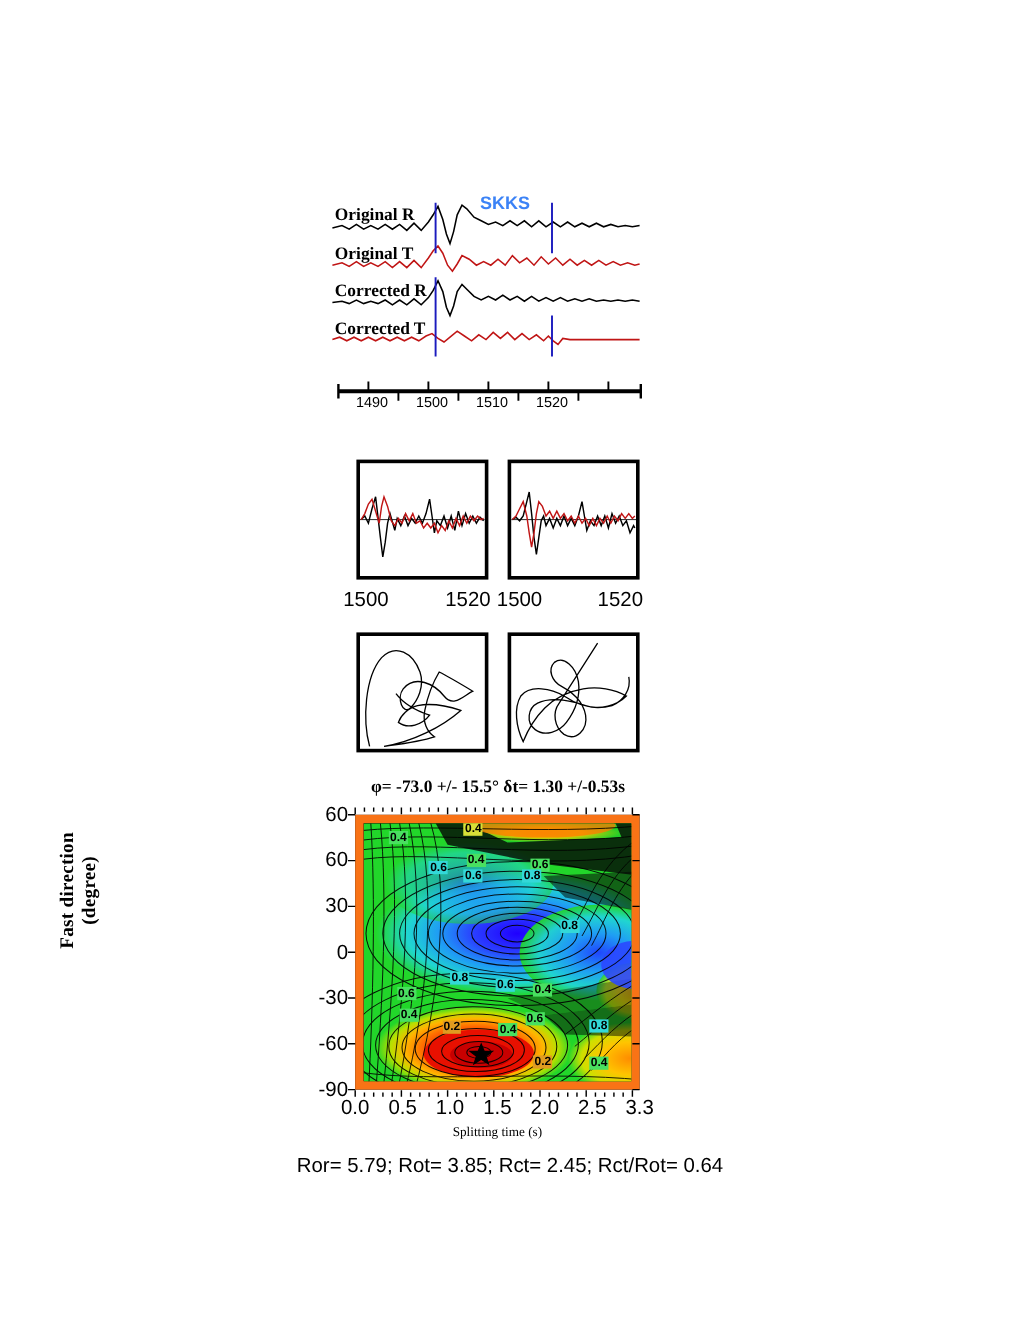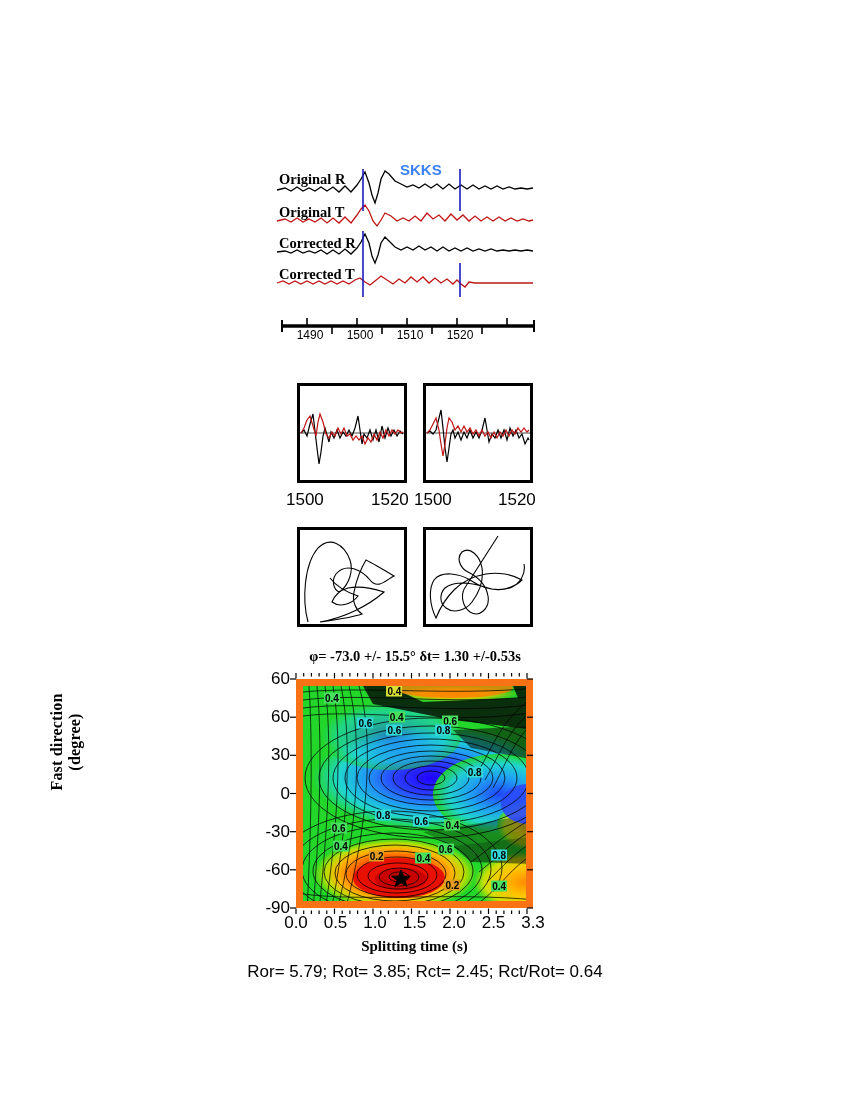--- a/index.html
+++ b/index.html
@@ -37,21 +37,21 @@
   
   #cplot-title{position:absolute;left:255px;top:648px;width:320px;text-align:center;
                font-family:"Liberation Serif",serif;font-weight:bold;font-size:14.5px;}
   #cplot{position:absolute;left:296px;top:679px;width:237px;height:229px;
          border:7px solid #f97316;box-sizing:border-box;background:#000;overflow:hidden;}
   #ylabel{position:absolute;left:-4px;top:724px;width:140px;
           font-family:"Liberation Serif",serif;font-weight:bold;font-size:16px;
           transform:rotate(-90deg);transform-origin:50% 50%;text-align:center;
           letter-spacing:.2px;}
   #xlabel{position:absolute;left:296px;top:938px;width:237px;text-align:center;
-          font-family:"Liberation Serif",serif;font-weight:bold;font-size:15px;}
+          font-family:"Liberation Serif",serif;font-weight:normal;font-size:11px;}
   .yt{position:absolute;right:0;font-family:"Liberation Sans",sans-serif;font-size:17px;
       transform:translateY(-50%);white-space:nowrap;}
   .xt{position:absolute;top:0;font-family:Liberation Sans, sans-serif;font-size:17px;
       transform:translateX(-50%);white-space:nowrap;}
   .clab{position:absolute;font-family:"Liberation Sans",sans-serif;font-size:10px;
         font-weight:bold;color:#000;transform:translate(-50%,-50%);
         padding:0 1px;line-height:11px;white-space:nowrap;}
 
   
   #footer{position:absolute;left:0;top:962px;width:850px;text-align:center;

